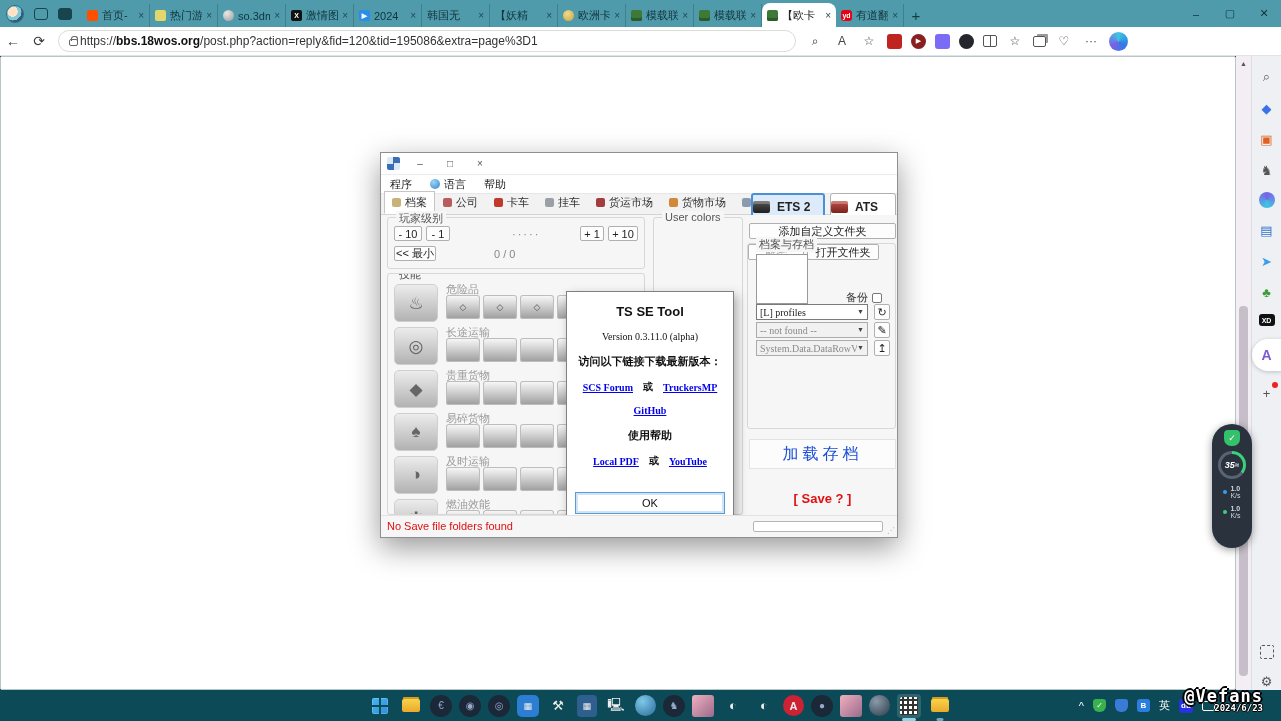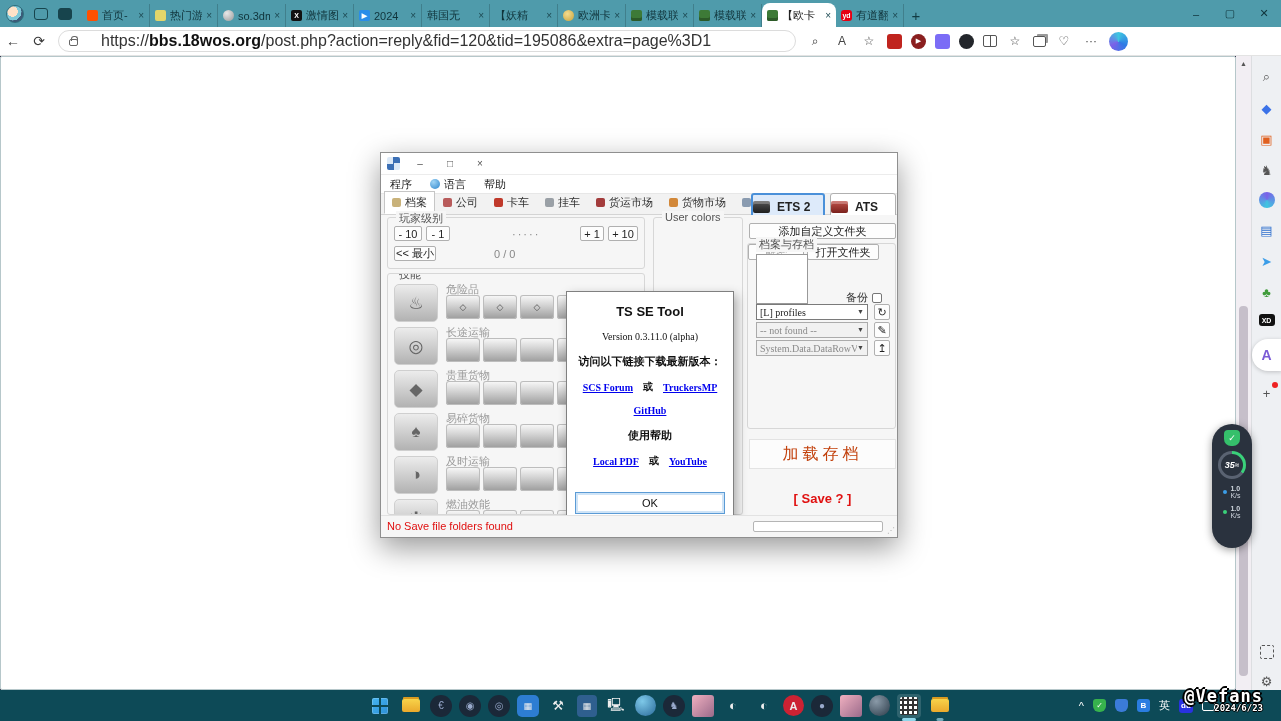--- a/index.html
+++ b/index.html
@@ -27,21 +27,21 @@
   .fav.gold { border-radius:50%; background:radial-gradient(circle at 40% 35%, #f3dc8e, #c9a23c); }
   .fav.green-truck { background:#3d7a37; box-shadow:inset 0 -3px 0 #2c5a28; }
   .fav.youdao { background:#e60012; border-radius:3px; }
   .newtab { width:24px; height:23px; display:flex; align-items:center; justify-content:center; color:#123b42; font-size:15px; }
   .winctl { margin-left:auto; display:flex; height:27px; }
   .winctl span { width:34px; display:flex; align-items:center; justify-content:center; font-size:11px; color:#10343b; }
 
   
   .btoolbar { position:absolute; left:0; top:27px; width:1281px; height:29px; background:#fff; border-bottom:1px solid #e3e3e3; display:flex; align-items:center; z-index:10; }
   .nav-ico { width:26px; text-align:center; font-size:14px; color:#3a3a3a; }
-  .urlpill { margin-left:6px; width:738px; height:22px; border:1px solid #dcdcdc; background:#fff; border-radius:12px; display:flex; align-items:center; font-size:16px; color:#333; padding:0 10px; gap:23px; }
+  .urlpill { margin-left:6px; width:738px; height:22px; border:1px solid #dcdcdc; background:#fff; border-radius:12px; display:flex; align-items:center; font-size:12px; color:#333; padding:0 10px; gap:2px; }
   .lock { width:9px; height:7px; border:1.2px solid #666; border-radius:2px; position:relative; margin-top:3px; }
   .lock::before { content:""; position:absolute; left:1px; top:-4px; width:5px; height:4px; border:1.2px solid #666; border-bottom:none; border-radius:3px 3px 0 0; }
   .url b { font-weight:bold; color:#111; }
   .tb-icons { display:flex; align-items:center; gap:9px; margin-left:10px; }
   .ti { width:18px; height:18px; display:flex; align-items:center; justify-content:center; font-size:12px; color:#444; }
   .ti.ext-red { background:#c0241e; border-radius:3px; width:15px; height:15px; }
   .ti.ext-play { background:#8a1f1f; border-radius:50%; width:15px; height:15px; color:#fff; font-size:7px; }
   .ti.ext-violet { background:#7b6cf6; border-radius:3px; width:15px; height:15px; }
   .ti.ext-dark { background:#23262b; border-radius:50%; width:15px; height:15px; }
   .ti.split { border:1.3px solid #555; width:14px; height:12px; border-radius:2px; position:relative; }
@@ -181,21 +181,21 @@
   .addfolder { position:absolute; left:368px; top:8px; width:147px; height:16px; }
   .g-files { left:366px; top:28px; width:149px; height:186px; background:#f6f6f6; }
   .picbox { position:absolute; left:8px; top:10px; width:52px; height:50px; background:#fff; border:1px solid #999; }
   .bkrow { position:absolute; right:8px; top:46px; display:flex; align-items:center; gap:4px; color:#333; }
   .combo { position:absolute; left:8px; width:112px; height:16px; border:1px solid #7a7a7a; background:#fff; font-size:10px; color:#222; display:flex; align-items:center; padding:0 3px; justify-content:space-between; font-family:"Liberation Serif",serif; }
   .combo.dis { background:#f1f1f1; color:#8a8a8a; border-color:#ababab; }
   .combo .arr { font-size:7px; color:#444; }
   .sqbtn { position:absolute; left:126px; width:16px; height:16px; }
   .dec { left:8px; top:116px; width:56px; height:16px; }
   .opf { left:70px; top:116px; width:72px; height:16px; }
-  .loadbtn { position:absolute; left:368px; top:224px; width:147px; height:30px; background:#fcfcfc; border:1px solid #e3e3e3; color:#c2410c; font-size:16px; display:flex; align-items:center; justify-content:center; letter-spacing:4px; }
+  .loadbtn { position:absolute; left:368px; top:224px; width:147px; height:30px; background:#fcfcfc; border:1px solid #e3e3e3; color:#1d4ed8; font-size:16px; display:flex; align-items:center; justify-content:center; letter-spacing:4px; }
   .helptxt { position:absolute; left:368px; top:276px; width:147px; text-align:center; color:#e01010; font-weight:bold; font-size:13px; }
   
   .about { position:absolute; left:185px; top:76px; width:168px; height:232px; background:#fff; border:1px solid #808080; box-shadow:3px 4px 10px rgba(0,0,0,.3); text-align:center; }
   .ab-title { font-size:13px; font-weight:bold; margin-top:12px; color:#111; }
   .ab-ver { font-family:"Liberation Serif",serif; font-size:10px; margin-top:12px; color:#111; }
   .ab-line { font-size:11px; font-weight:bold; margin-top:12px; color:#111; }
   .ab-links { display:flex; justify-content:center; gap:10px; margin-top:11px; font-family:"Liberation Serif",serif; font-size:10px; align-items:center; }
   .ab-links a, .ablink { color:#0000ee; text-decoration:underline; font-weight:bold; }
   .ab-or { color:#111; font-weight:bold; font-family:"Liberation Sans",sans-serif; }
   .okbtn { position:absolute; left:8px; right:8px; bottom:8px; height:22px; background:#fff; border:1px solid #5b9bd5; box-shadow:0 0 0 2px #cfe4f7 inset; font-size:11px; display:flex; align-items:center; justify-content:center; color:#111; }

